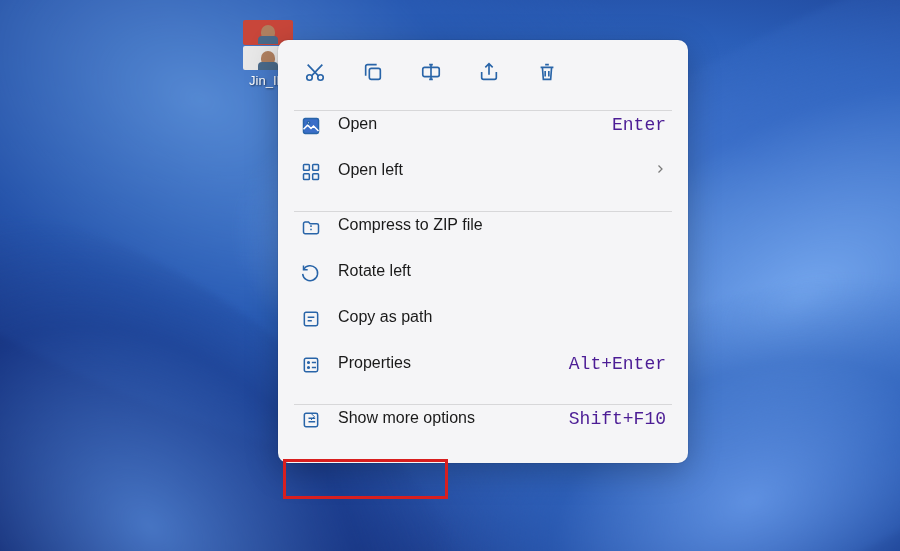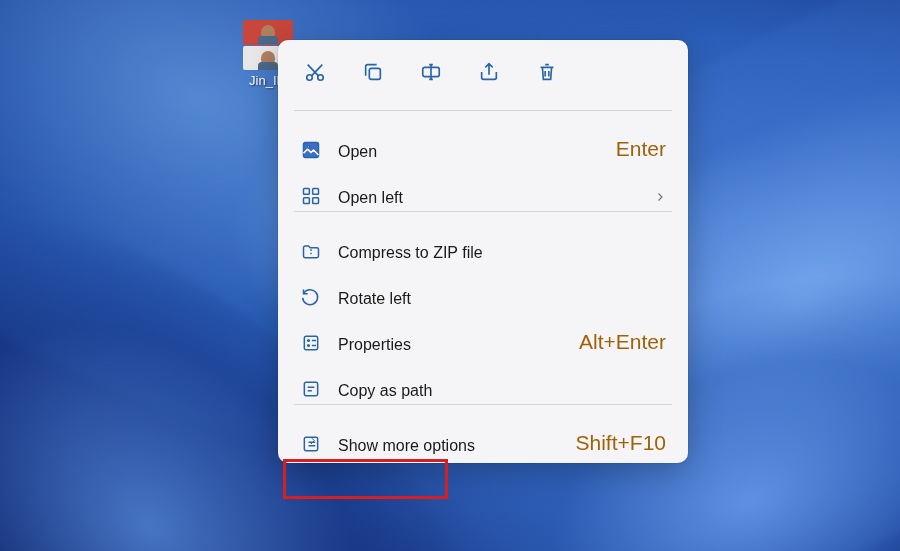--- a/index.html
+++ b/index.html
@@ -103,39 +103,39 @@
       display: flex;
       align-items: center;
       justify-content: center;
       border-radius: 6px;
       cursor: pointer;
     }
     .toolbar-btn svg { width: 22px; height: 22px; }
     
     .menu-item {
       display: flex;
-      align-items: flex-end;
+      align-items: flex-start;
       height: 46px;
       padding: 0 14px;
       border-radius: 6px;
       cursor: pointer;
       font-size: 16px;
       color: #1a1a1a;
     }
     .menu-item-icon {
       width: 22px;
       height: 22px;
       margin-right: 16px;
       display: flex;
       align-items: center;
       justify-content: center;
     }
     .menu-item-icon svg { width: 20px; height: 20px; }
     .menu-item-label { flex: 1; }
-    .menu-item-hint { color: #a16207; font-size: 21px; }
+    .menu-item-hint { color: #4c1d95; font-size: 18px; font-family: Liberation Mono, monospace; }
     .menu-item-arrow { color: #7a7a7a; font-size: 16px; }
     
     .separator {
       height: 1px;
       background: rgba(0,0,0,0.12);
       margin: 4px 8px;
     }
     .highlight {
       position: absolute;
       border: 3px solid #d81f1f;
@@ -264,39 +264,39 @@
           <path d="M3 3v5h5"></path>
         </svg>
     </span>
     <span class="menu-item-label">Rotate left</span>
   </div>
 
   <div class="menu-item">
     <span class="menu-item-icon">
       <svg viewBox="0 0 24 24" fill="none" stroke="#2864a8" stroke-width="1.8">
           <rect x="4" y="4" width="16" height="16" rx="2"></rect>
+          <path d="M8 10h8M8 14h5"></path>
+        </svg>
+    </span>
+    <span class="menu-item-label">Copy as path</span>
+  </div>
+
+  <div class="menu-item">
+    <span class="menu-item-icon">
+      <svg viewBox="0 0 24 24" fill="none" stroke="#2864a8" stroke-width="1.8">
+          <rect x="4" y="4" width="16" height="16" rx="2"></rect>
           <circle cx="9" cy="9" r="1" fill="#2864a8"></circle>
           <circle cx="9" cy="15" r="1" fill="#2864a8"></circle>
           <path d="M13 9h5M13 15h5"></path>
         </svg>
     </span>
     <span class="menu-item-label">Properties</span>
     <span class="menu-item-hint">Alt+Enter</span>
   </div>
 
-  <div class="menu-item">
-    <span class="menu-item-icon">
-      <svg viewBox="0 0 24 24" fill="none" stroke="#2864a8" stroke-width="1.8">
-          <rect x="4" y="4" width="16" height="16" rx="2"></rect>
-          <path d="M8 10h8M8 14h5"></path>
-        </svg>
-    </span>
-    <span class="menu-item-label">Copy as path</span>
-  </div>
-
   <div class="separator"></div>
 
   <div class="menu-item">
     <span class="menu-item-icon">
       <svg viewBox="0 0 24 24" fill="none" stroke="#2864a8" stroke-width="1.8">
           <rect x="4" y="4" width="16" height="16" rx="2"></rect>
           <path d="M9 10h8M9 14h8"></path>
           <path d="M12 4l4 4-4 4" stroke-width="1.2"></path>
         </svg>
     </span>

